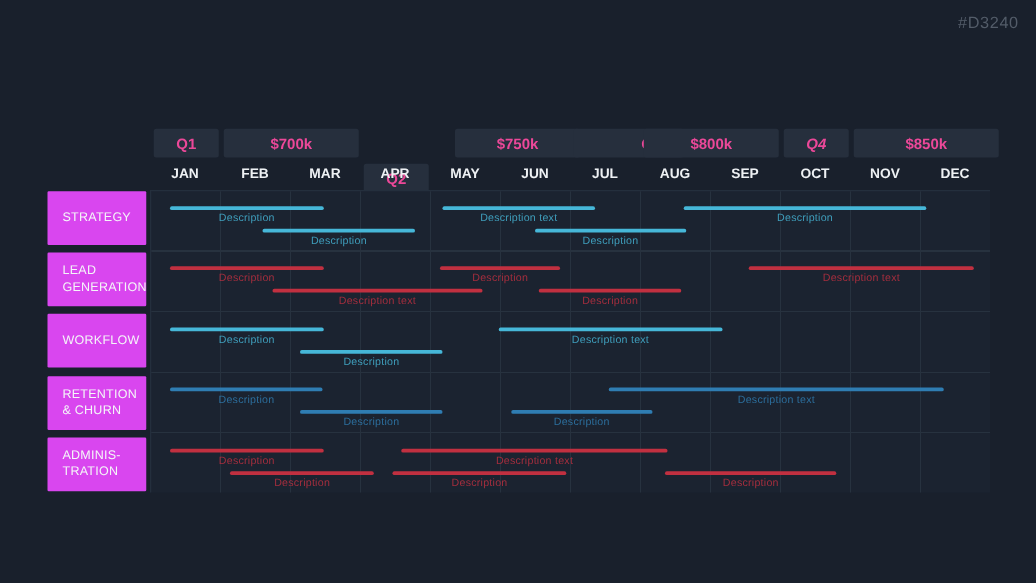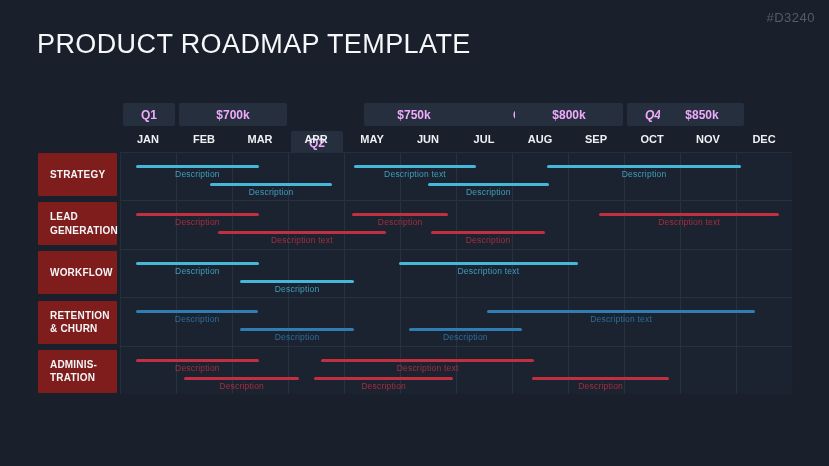--- a/index.html
+++ b/index.html
@@ -13,66 +13,65 @@
     position:absolute;left:37px;top:29px;margin:0;
     color:#f5f7f8;font-size:27px;font-weight:400;letter-spacing:0.4px;
   }
   .slide-code{
     position:absolute;top:10px;right:14px;
     color:#535c69;font-size:13px;letter-spacing:0.5px;
   }
   .quarter-row{position:absolute;left:120px;top:103px;width:672px;height:23px;}
   .qbox{
     position:absolute;top:0;height:23px;background:#262f3d;border-radius:2px;
-    color:#f0abfc;font-weight:700;font-size:12px;
+    color:#ec4899;font-weight:700;font-size:12px;
     display:flex;align-items:center;justify-content:center;
   }
   .month-row{position:absolute;left:120px;top:129px;width:672px;height:20px;display:flex;}
   .month{
     width:56px;text-align:center;color:#eef1f4;font-weight:700;font-size:11px;line-height:20px;
   }
   .grid{
     position:absolute;left:120px;top:152px;width:672px;height:242px;
     background-color:#1b2330;
     border-left:1px solid #242f3d;border-top:1px solid #242f3d;
     background-image:
       repeating-linear-gradient(to right, transparent 0px, transparent 55px, #27323f 55px, #27323f 56px),
       repeating-linear-gradient(to bottom, transparent 0px, transparent 47.4px, #27323f 47.4px, #27323f 48.4px);
     box-sizing:border-box;
   }
   .sbox{
     position:absolute;left:38px;width:79px;height:43px;
-    background:#7f1d1d;border-radius:1px;
-    color:#f4f6f8;font-weight:700;font-size:10px;line-height:1.35;
+    background:#d946ef;border-radius:1px;
+    color:#f4f6f8;font-weight:400;font-size:10px;line-height:1.35;
     display:flex;align-items:center;
     padding-left:12px;box-sizing:border-box;
     white-space:pre-line;letter-spacing:0.2px;
   }
   .bar{position:absolute;height:3px;border-radius:1.5px;}
   .bar-label{
     position:absolute;width:150px;text-align:center;
     font-size:8.5px;letter-spacing:0.2px;opacity:0.82;
   }
 </style>
 </head>
 <body>
 
 <div class="slide">
   <div class="slide-code">#D3240</div>
-  <h1 class="page-title">PRODUCT ROADMAP TEMPLATE</h1>
 
   <div class="quarter-row">
       <div class="qbox" style="left: 3px; width: 52px;">Q1</div>
       <div class="qbox" style="left: 59px; width: 108px;">$700k</div>
       <div class="qbox" style="left: 171px; width: 52px; margin-top: 28px;">Q2</div>
       <div class="qbox" style="left: 244px; width: 100px;">$750k</div>
       <div class="qbox" style="left: 339px; width: 52px; padding-left: 36px;">Q3</div>
       <div class="qbox" style="left: 395px; width: 108px;">$800k</div>
       <div class="qbox" style="left: 507px; width: 52px; font-style: italic;">Q4</div>
-      <div class="qbox" style="left: 540px; width: 84px;">$850k</div>
+      <div class="qbox" style="left: 563px; width: 116px;">$850k</div>
     </div>
   <div class="month-row">
       <div class="month">JAN</div>
       <div class="month">FEB</div>
       <div class="month">MAR</div>
       <div class="month">APR</div>
       <div class="month">MAY</div>
       <div class="month">JUN</div>
       <div class="month">JUL</div>
       <div class="month">AUG</div>

